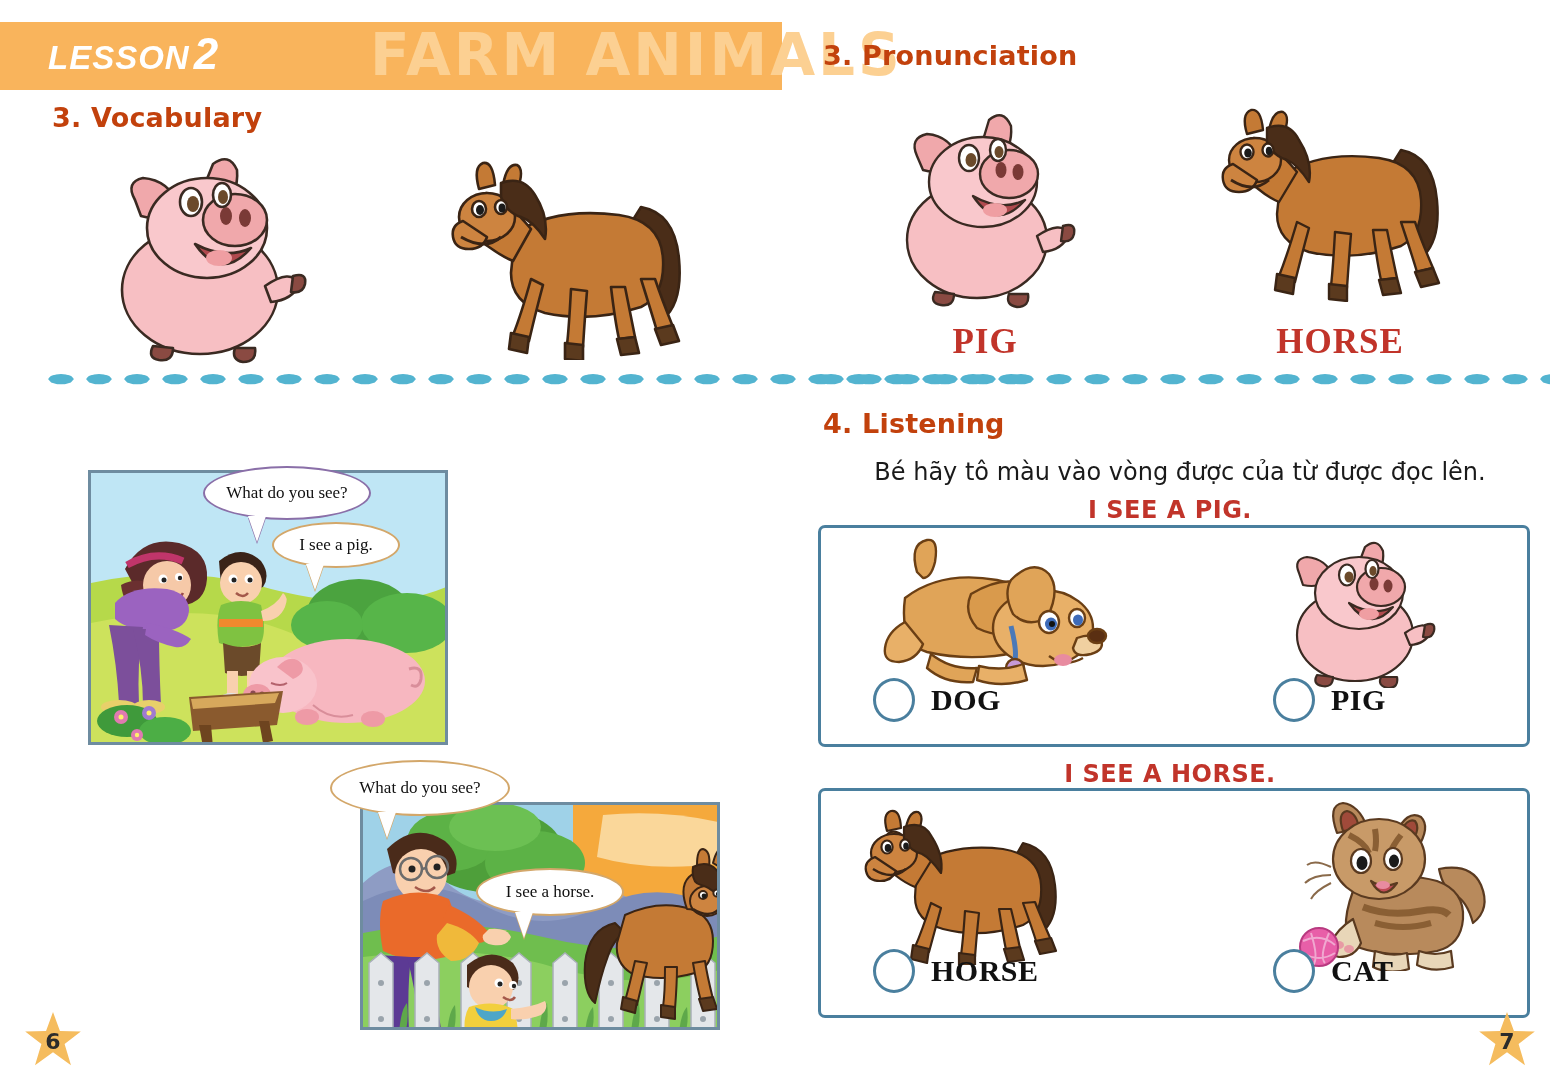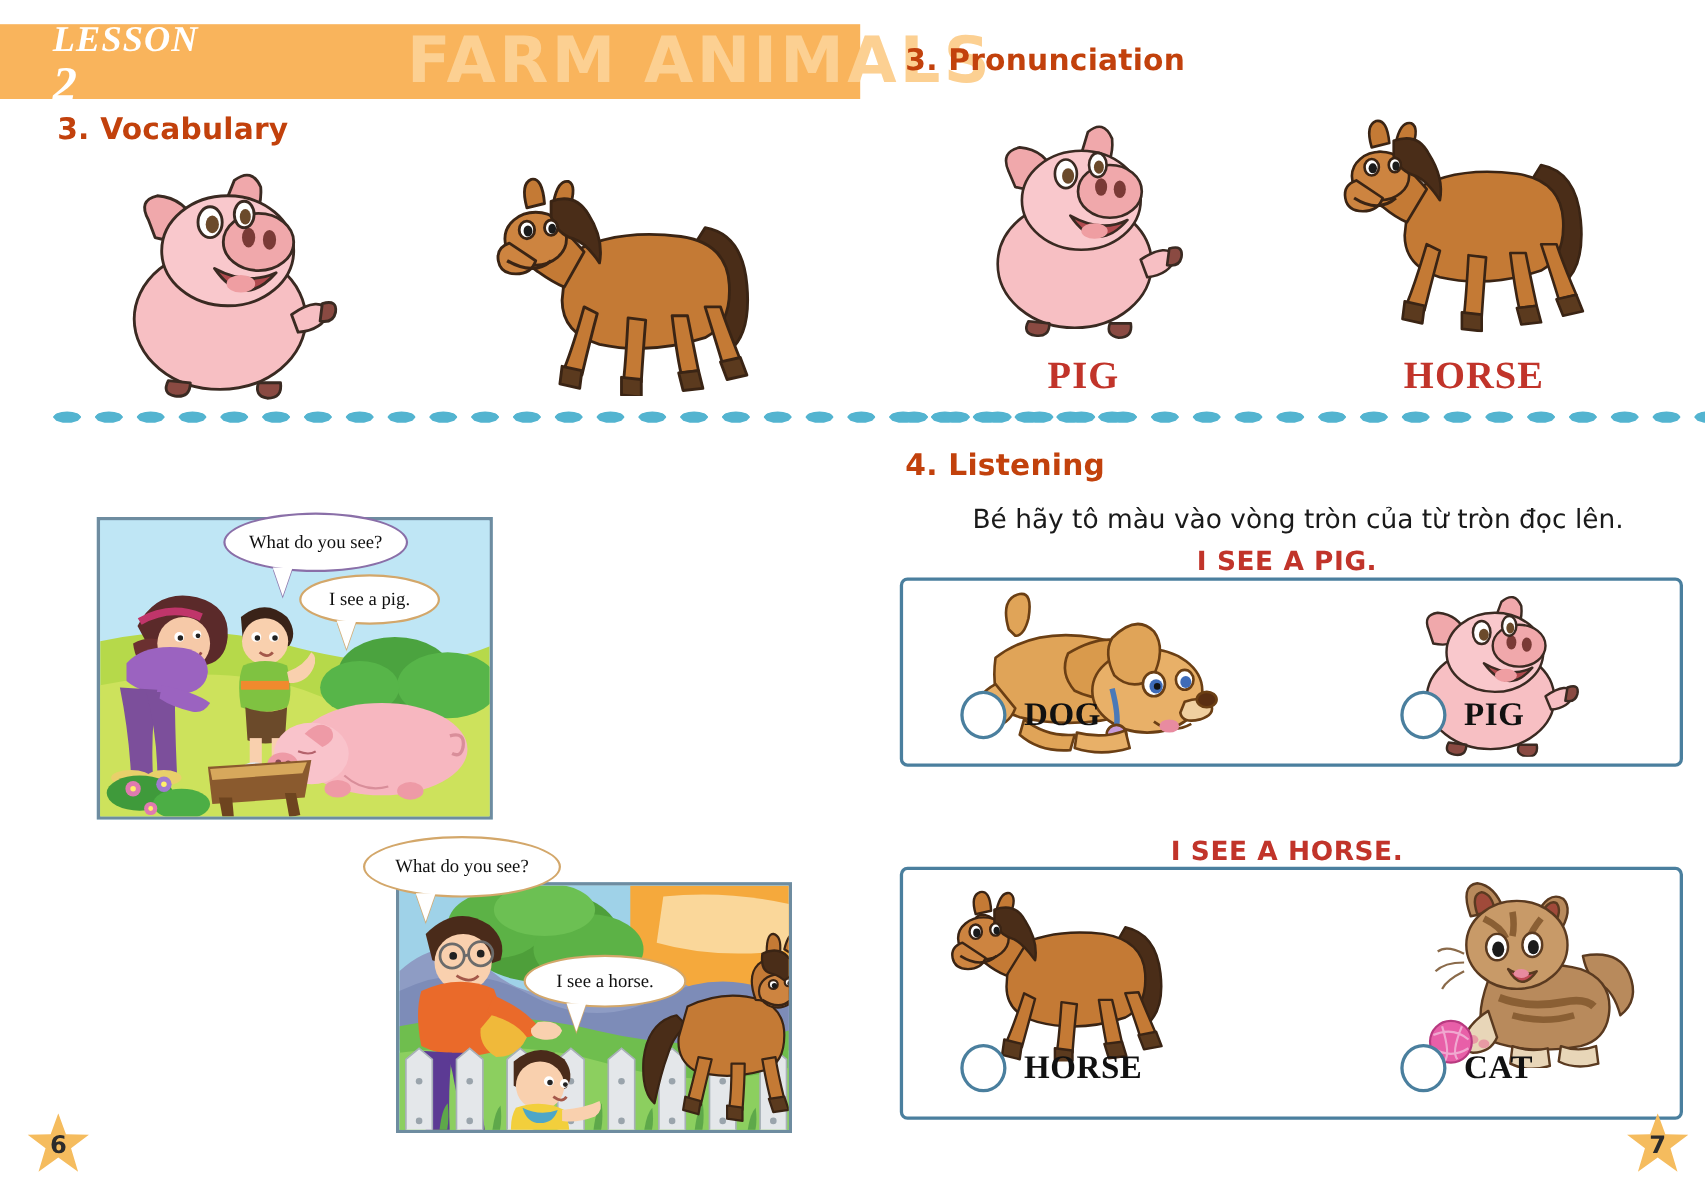--- a/index.html
+++ b/index.html
@@ -17,26 +17,26 @@
 
   
   .banner {
     position: absolute; left: 0; top: 22px; width: 782px; height: 68px;
     background: #f8b košť;
     background: #f9b köz;
     background: #f9b45c;
     display: flex; align-items: center;
   }
   .banner-lesson {
-    font-family: Liberation Serif, serif;
+    font-family: Liberation Sans, sans-serif;
     font-weight: bold; font-style: italic;
     color: #ffffff; font-size: 33px; letter-spacing: 1px;
     margin-left: 48px;
     text-transform: uppercase;
-    display: flex; align-items: baseline; gap: 4px; flex-direction: column;
+    display: flex; align-items: baseline; gap: 4px;
   }
   .banner-lesson .num { font-size: 44px; line-height: .8; }
   .banner-title {
     position: absolute; left: 370px; top: 50%; transform: translateY(-52%);
     font-family: "DejaVu Sans", sans-serif;
     font-weight: bold; font-size: 58px; letter-spacing: 3px;
     color: #fcd092;
     text-transform: uppercase;
     white-space: nowrap;
   }
@@ -540,25 +540,25 @@
         <i></i>
         <i></i>
         <i></i>
         <i></i>
         <i></i>
         <i></i>
     </div>
 
     <div class="heading" style="position:absolute;left:33px;top:408px;">4. Listening</div>
 
-    <div class="listen-instr" style="position:absolute;left:60px;top:458px;width:660px;">Bé hãy tô màu vào vòng tròn của từ tròn đọc lên.</div>
+    <div class="listen-instr" style="position:absolute;left:60px;top:458px;width:660px;">Bé hãy tô màu vào vòng được của từ được đọc lên.</div>
 
     <div class="listen-cue" style="position:absolute;left:30px;top:496px;width:700px;">I SEE A PIG.</div>
 
-    <div class="listen-box" style="left:28px;top:525px;width:712px;height:172px;">
+    <div class="listen-box" style="left:28px;top:525px;width:712px;height:222px;">
 
       <div class="art" style="left:50px;top:8px;width:240px;height:150px;">
         <svg viewBox="0 0 240 150" width="240" height="150">
           <g stroke="#6b3f14" stroke-width="2.4" stroke-linejoin="round">
             <path d="M46 36 q-8 -28 10 -32 q12 -2 8 22 q-4 16 -12 16 Z" fill="#e0a458"></path>
             <path d="M34 62 q36 -28 92 -18 q40 8 48 32 q6 24 -12 36 q-54 16 -106 4 q-28 -8 -22 -54 Z" fill="#e0a458"></path>
             <path d="M100 58 q40 -24 64 -2 q16 16 4 36 q-34 14 -62 0 q-14 -16 -6 -34 Z" fill="#d99a4c"></path>
             <ellipse cx="172" cy="92" rx="50" ry="38" fill="#e8b068"></ellipse>
             <path d="M140 44 q22 -22 38 -6 q12 16 -2 44 q-20 10 -34 -4 q-10 -20 -2 -34 Z" fill="#e0a458"></path>
             <path d="M206 102 q16 -6 24 2 q4 10 -10 14 q-16 4 -18 -6 Z" fill="#f0d0a0"></path>

